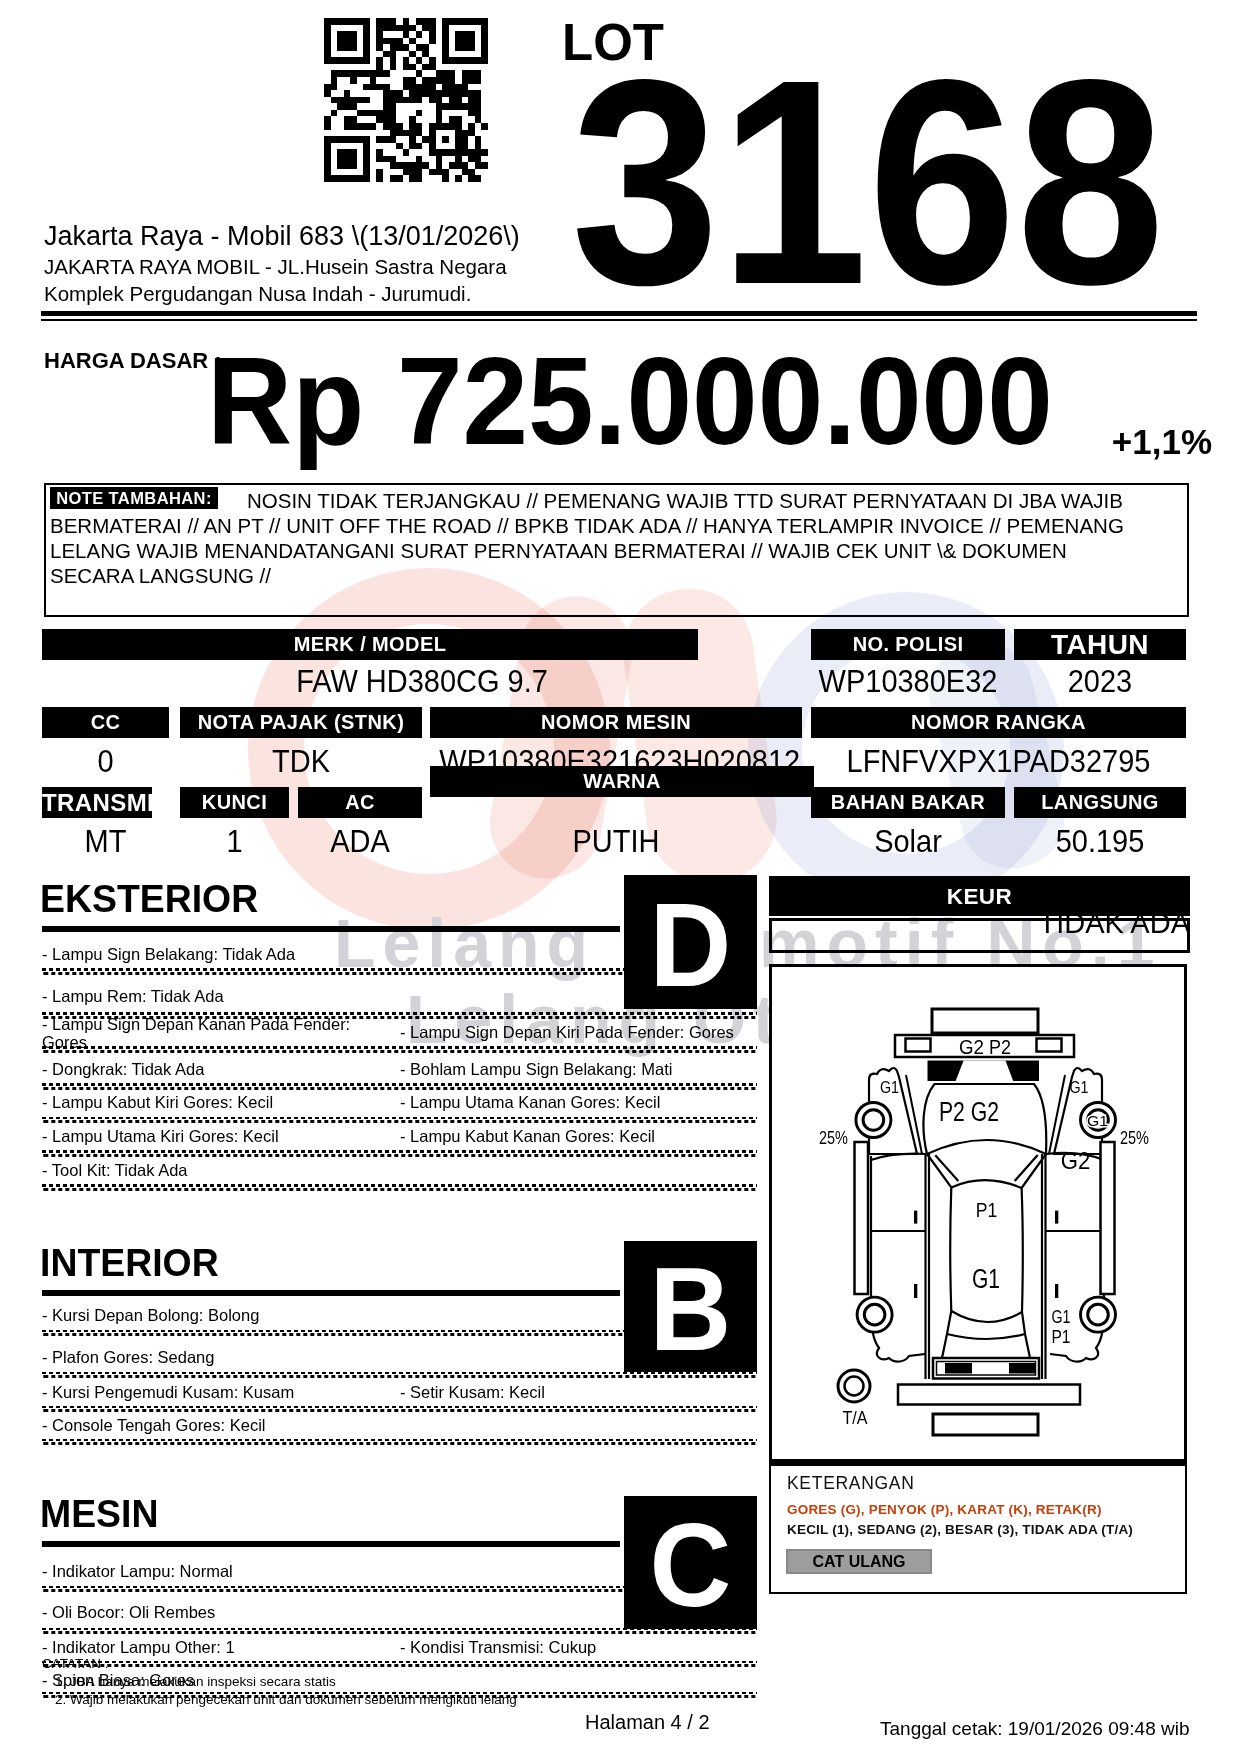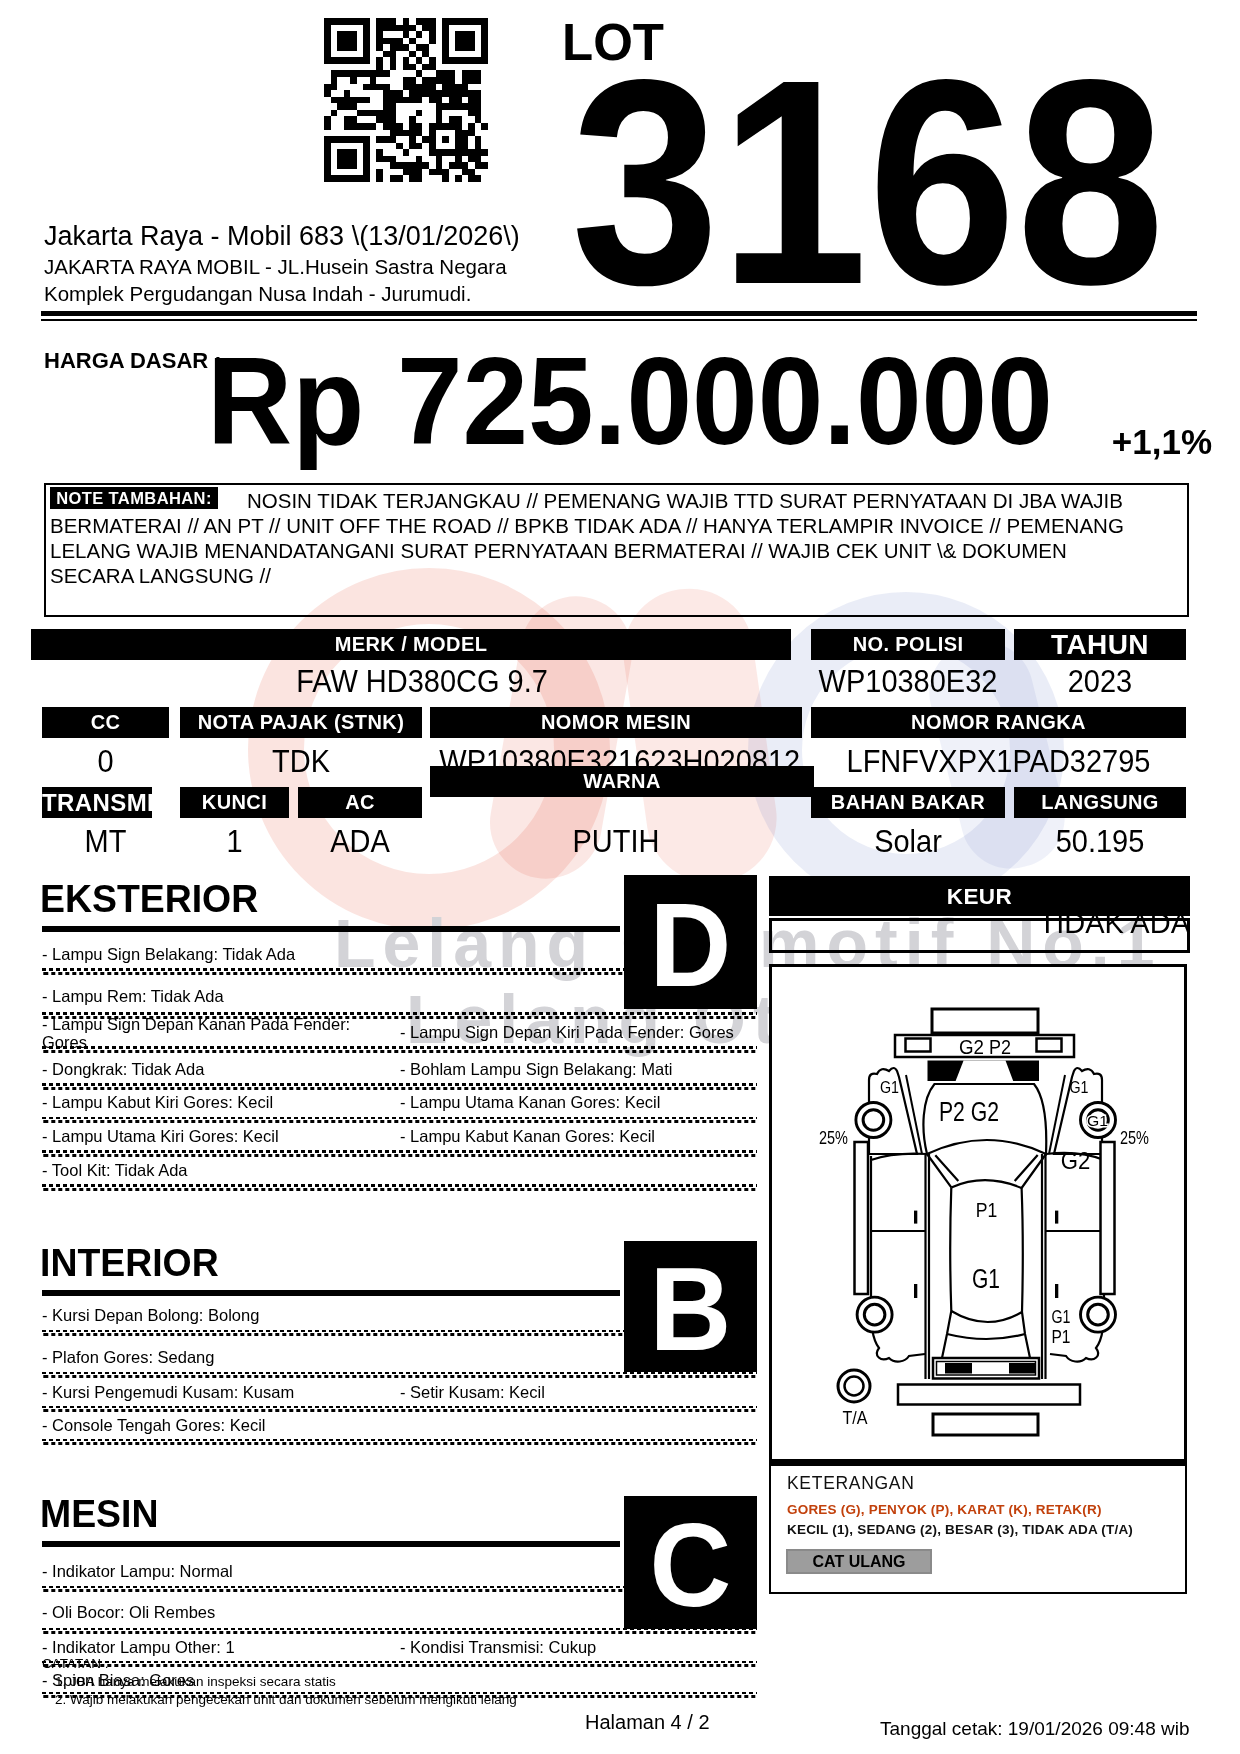--- a/index.html
+++ b/index.html
@@ -50,21 +50,21 @@
 <div class="a" style="left:207px;top:339px;font-size:124px;font-weight:bold;line-height:124px;transform:scaleX(.951);transform-origin:0 0">Rp 725.000.000</div>
 
 <div class="a" style="left:1012px;top:424px;width:200px;font-size:35px;font-weight:bold;line-height:36px;text-align:right">+1,1%</div>
 
 <div class="a" style="left:44px;top:483px;width:1141px;height:129.5px;border:2.2px solid #000"></div>
 
 <div class="bar" style="left:50px;top:486.5px;width:168px;height:22px;font-size:16.5px;line-height:22px">NOTE TAMBAHAN:</div>
 
 <div class="a" style="left:50px;top:488px;width:1140px;font-size:20.5px;line-height:25px;white-space:nowrap"><span style="margin-left:197px">NOSIN TIDAK TERJANGKAU // PEMENANG WAJIB TTD SURAT PERNYATAAN DI JBA WAJIB</span><br>BERMATERAI // AN PT // UNIT OFF THE ROAD // BPKB TIDAK ADA // HANYA TERLAMPIR INVOICE // PEMENANG<br>LELANG WAJIB MENANDATANGANI SURAT PERNYATAAN BERMATERAI // WAJIB CEK UNIT \&amp; DOKUMEN<br>SECARA LANGSUNG //</div>
 
-<div class="bar" style="left:31px;top:629px;width:760px;height:31px;font-size:20px;line-height:31px">MERK / MODEL</div>
+<div class="bar" style="left:42px;top:629px;width:656px;height:31px;font-size:20px;line-height:31px">MERK / MODEL</div>
 
 <div class="bar" style="left:811px;top:629px;width:194px;height:31px;font-size:20px;line-height:31px">NO. POLISI</div>
 
 <div class="bar" style="left:1014px;top:629px;width:172px;height:31px;font-size:28px;line-height:31px">TAHUN</div>
 
 <div class="val" style="left:42px;top:666.2px;width:760px">FAW HD380CG 9.7</div>
 
 <div class="val" style="left:811px;top:666.2px;width:194px">WP10380E32</div>
 
 <div class="val" style="left:1014px;top:666.2px;width:172px">2023</div>

